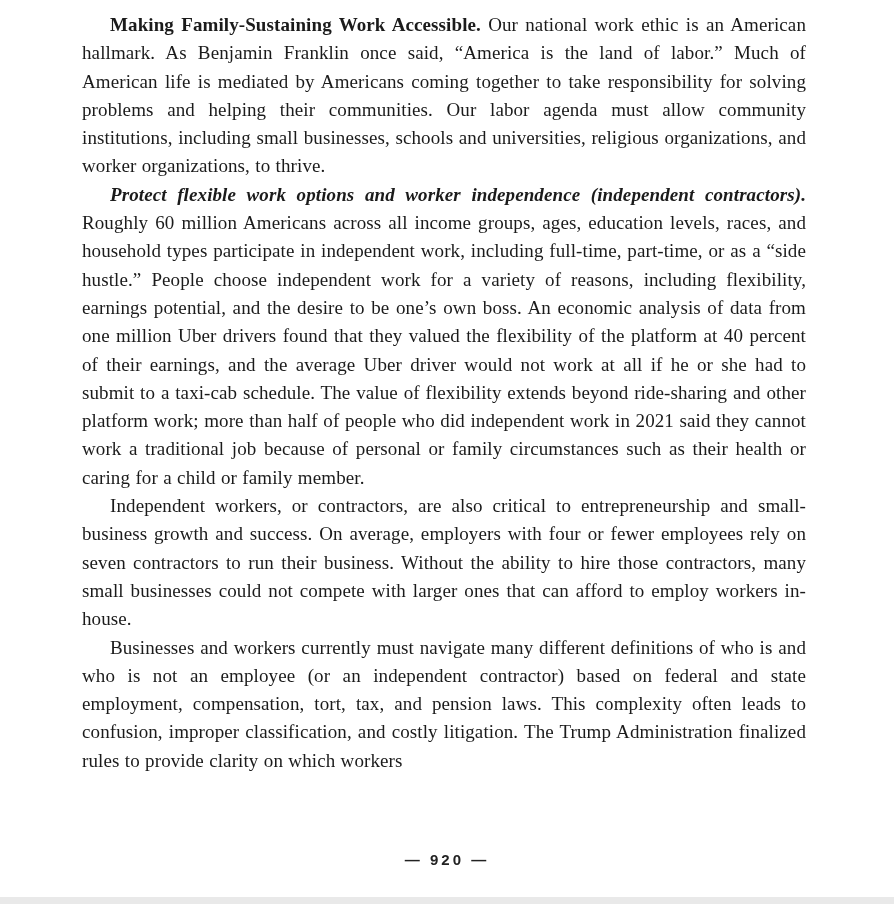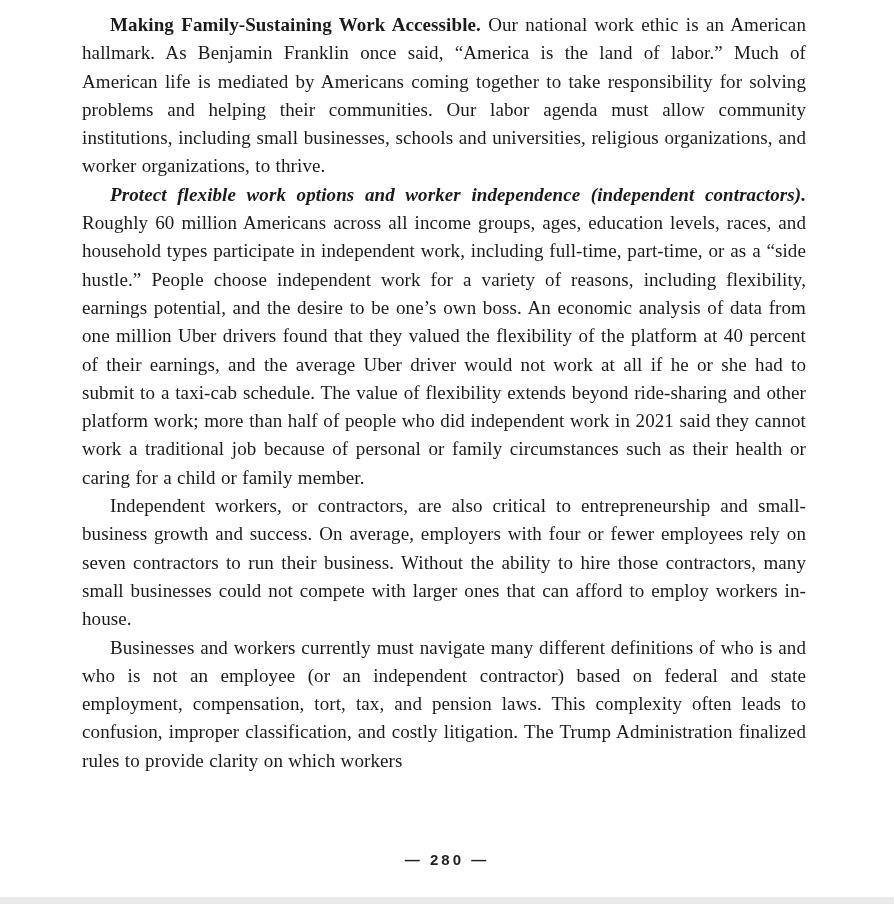--- a/index.html
+++ b/index.html
@@ -67,15 +67,15 @@
 
     <p><span class="lead-italic">Protect flexible work options and worker independence (independent contractors).</span><span> Roughly 60 million Americans across all income groups, ages, education levels, races, and household types participate in independent work, including full-time, part-time, or as a “side hustle.” People choose independent work for a variety of reasons, including flexibility, earnings potential, and the desire to be one’s own boss. An economic analysis of data from one million Uber drivers found that they valued the flexibility of the platform at 40 percent of their earnings, and the average Uber driver would not work at all if he or she had to submit to a taxi-cab schedule. The value of flexibility extends beyond ride-sharing and other platform work; more than half of people who did independent work in 2021 said they cannot work a traditional job because of personal or family circumstances such as their health or caring for a child or family member.</span></p>
 
     <p><span>Independent workers, or contractors, are also critical to entrepreneurship and small-business growth and success. On average, employers with four or fewer employees rely on seven contractors to run their business. Without the ability to hire those contractors, many small businesses could not compete with larger ones that can afford to employ workers in-house.</span></p>
 
     <p><span>Businesses and workers currently must navigate many different definitions of who is and who is not an employee (or an independent contractor) based on federal and state employment, compensation, tort, tax, and pension laws. This complexity often leads to confusion, improper classification, and costly litigation. The Trump Administration finalized rules to provide clarity on which workers</span></p>
 
   </div>
 </div>
 
-<div class="footer">— 280 —</div>
+<div class="footer">— 920 —</div>
 
 <div class="bottom-strip"></div>
 
 </body></html>

